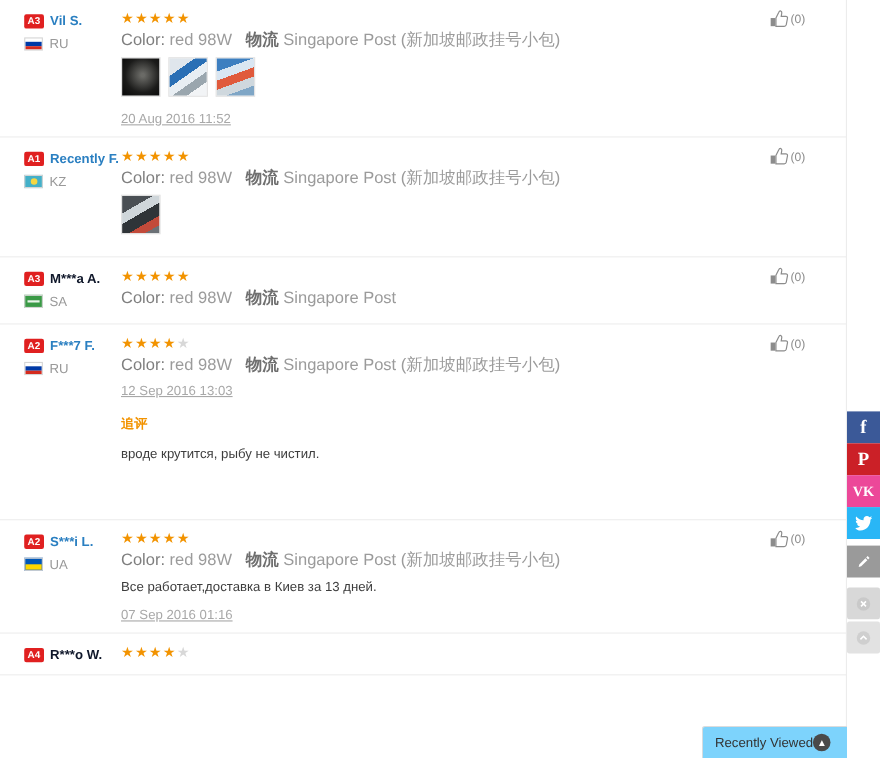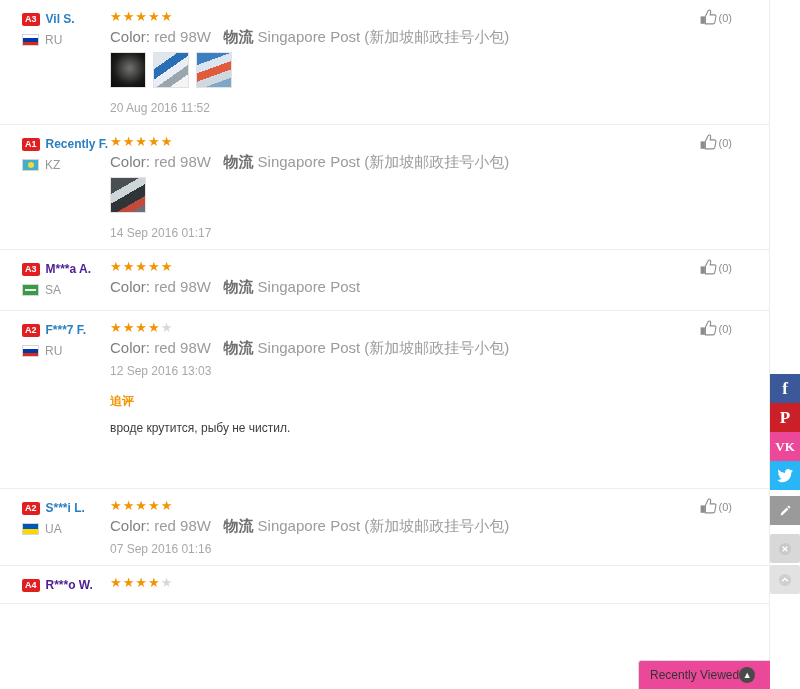--- a/index.html
+++ b/index.html
@@ -53,21 +53,21 @@
     font-weight: bold;
     padding: 1px 3px;
     border-radius: 2px;
     letter-spacing: 0;
   }
   .uname {
     font-size: 12px;
     color: #2a7fc1;
     font-weight: bold;
   }
-  .uname.plain { color: #4c1d95; font-weight: bold; }
+  .uname.plain { color: #0f172a; font-weight: bold; }
   .flag {
     display: inline-block;
     width: 17px; height: 12px;
     border: 1px solid #d5d5d5;
     position: relative;
     overflow: hidden;
     flex: 0 0 auto;
   }
   .flag-ru::before, .flag-ru::after { content: ""; position: absolute; left: 0; width: 100%; height: 33.4%; }
   .flag-ru { background: #ffffff; }
@@ -136,20 +136,21 @@
   }
   .th-a { background: radial-gradient(circle at 55% 45%, #6a6a66 0 6%, #1b1b1a 60%, #070707 100%); }
   .th-b { background: linear-gradient(145deg,#dfe6ec 0 28%, #2a6fb5 28% 46%, #e8eef3 46% 62%, #9aa6ae 62% 78%, #f2f4f6 78% 100%); }
   .th-c { background: linear-gradient(160deg,#3d7fc0 0 26%, #d9e6f2 26% 44%, #e05a3c 44% 62%, #cfd8de 62% 80%, #7fa6c6 80% 100%); }
   .th-d { background: linear-gradient(150deg,#4a4f54 0 30%, #cfd6da 30% 48%, #2f3438 48% 70%, #c24a3a 70% 86%, #6b7176 86% 100%); }
 
   .date {
     font-size: 12px;
     color: #a8a8a8;
     line-height: 16px;
+    text-decoration: underline;
   }
   .followup-title {
     font-size: 12px;
     color: #f29300;
     font-weight: bold;
     margin: 14px 0 10px 0;
   }
   .spacer-block { height: 34px; }
 
   
@@ -197,21 +198,21 @@
     line-height: 1;
   }
 
   
   .recent-bar {
     position: absolute;
     right: 30px;
     bottom: 0;
     height: 29px;
     min-width: 132px;
-    background: #ec4899;
+    background: #7dd3fc;
     border: 1px solid #dcdcdc;
     border-bottom: none;
     border-right: none;
     border-top-left-radius: 3px;
     display: flex;
     align-items: center;
     gap: 0;
     padding: 0 11px;
     cursor: pointer;
   }
@@ -288,21 +289,20 @@
             <span class="flag flag-kz"></span>
             <span class="country">KZ</span>
           </div>
         </div>
         <div class="body-col">
           <div class="stars"><span class="star">★</span><span class="star">★</span><span class="star">★</span><span class="star">★</span><span class="star">★</span></div>
           <div class="attrs"><span class="lbl">Color:</span> <span>red 98W</span>&nbsp;&nbsp;&nbsp;<span class="cn">物流</span> <span>Singapore Post (新加坡邮政挂号小包)</span></div>
           <div class="thumbs">
             <div class="thumb th-d"></div>
           </div>
-          <div class="date">14 Sep 2016 01:17</div>
         </div>
         <div class="helpful">
           <svg width="20" height="19" viewBox="0 0 20 19">
             <path fill="none" stroke="#8c8c8c" stroke-width="1.1" d="M7.4 8.3l2.6-5.2c.4-.9 1.2-1.3 1.9-1 .6.2.9.9.8 1.7l-.5 3.1h4.2c1 0 1.7.8 1.5 1.7l-1.1 5.8c-.2.9-1 1.5-1.9 1.5H7.4z"></path>
             <rect x="2.6" y="8.4" width="4.3" height="7.4" fill="#8c8c8c"></rect>
           </svg>
           <span class="cnt">(0)</span>
         </div>
       </div>
       <div class="review">
@@ -362,20 +362,21 @@
             <span class="uname">S***i L.</span>
           </div>
           <div class="user-line">
             <span class="flag flag-ua"></span>
             <span class="country">UA</span>
           </div>
         </div>
         <div class="body-col">
           <div class="stars"><span class="star">★</span><span class="star">★</span><span class="star">★</span><span class="star">★</span><span class="star">★</span></div>
           <div class="attrs"><span class="lbl">Color:</span> <span>red 98W</span>&nbsp;&nbsp;&nbsp;<span class="cn">物流</span> <span>Singapore Post (新加坡邮政挂号小包)</span></div>
+          <div class="rtext">Все работает,доставка в Киев за 13 дней.</div>
           <div class="date">07 Sep 2016 01:16</div>
         </div>
         <div class="helpful">
           <svg width="20" height="19" viewBox="0 0 20 19">
             <path fill="none" stroke="#8c8c8c" stroke-width="1.1" d="M7.4 8.3l2.6-5.2c.4-.9 1.2-1.3 1.9-1 .6.2.9.9.8 1.7l-.5 3.1h4.2c1 0 1.7.8 1.5 1.7l-1.1 5.8c-.2.9-1 1.5-1.9 1.5H7.4z"></path>
             <rect x="2.6" y="8.4" width="4.3" height="7.4" fill="#8c8c8c"></rect>
           </svg>
           <span class="cnt">(0)</span>
         </div>
       </div>

